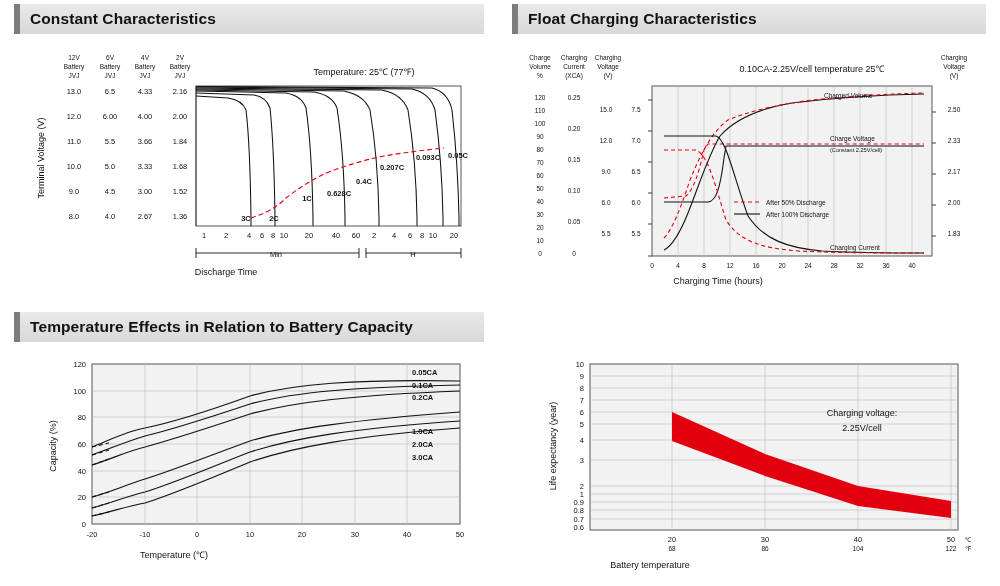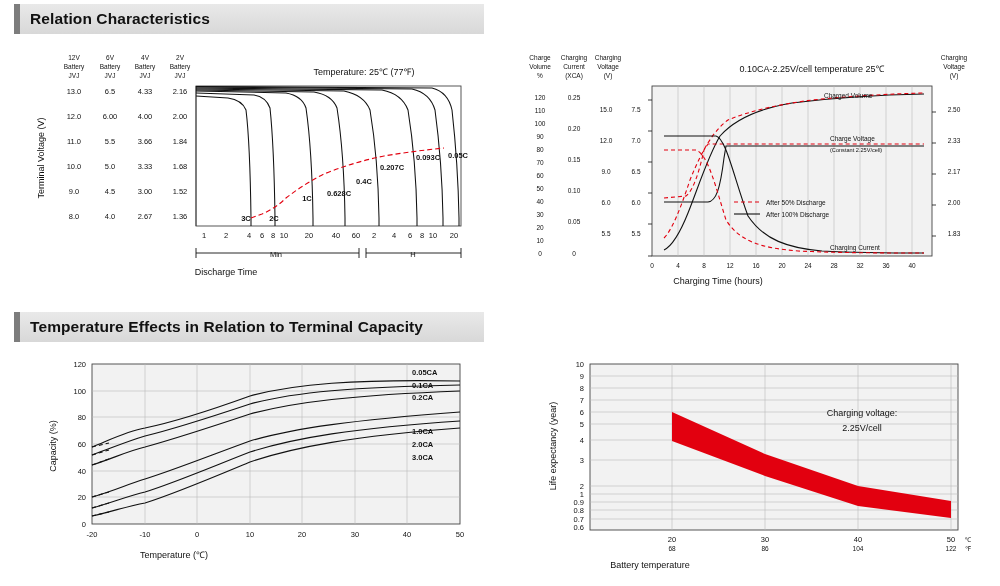--- a/index.html
+++ b/index.html
@@ -26,21 +26,21 @@
   .frame{stroke:#444;stroke-width:.9;fill:none;}
   .bgplot{fill:#f2f2f2;}
 </style>
 </head>
 <body>
 
 <div class="page">
 
   <div class="panel" style="left:14px;top:4px;width:470px;height:285px;">
     <div class="panel-head">
-      <span class="t">Relation Characteristics</span>
+      <span class="t">Constant Characteristics</span>
     </div>
 
     <svg class="plot" style="left:0;top:34px;" width="470" height="250" viewBox="0 0 470 250">
 
       <g class="axs" text-anchor="middle">
         <text x="60" y="22">12V</text>
         <text x="60" y="31">Battery</text>
         <text x="60" y="40">JVJ</text>
 
         <text x="96" y="22">6V</text>
@@ -143,20 +143,23 @@
         <line x1="352" y1="210" x2="352" y2="220"></line>
         <line x1="447" y1="210" x2="447" y2="220"></line>
       </g>
       <text class="ax" x="262" y="219" text-anchor="middle" style="fill:#111;">Min</text>
       <text class="ax" x="399" y="219" text-anchor="middle">H</text>
       <text class="lbl" x="212" y="237" text-anchor="middle">Discharge Time</text>
     </svg>
   </div>
 
   <div class="panel" style="left:512px;top:4px;width:474px;height:285px;">
+    <div class="panel-head">
+      <span class="t">Float Charging Characteristics</span>
+    </div>
 
     <svg class="plot" style="left:0;top:34px;" width="474" height="250" viewBox="0 0 474 250">
       <g class="axs" text-anchor="middle">
         <text x="28" y="22">Charge</text>
         <text x="28" y="31">Volume</text>
         <text x="28" y="40">%</text>
 
         <text x="62" y="22">Charging</text>
         <text x="62" y="31">Current</text>
         <text x="62" y="40">(XCA)</text>
@@ -287,21 +290,21 @@
         <text x="348" y="230">32</text>
         <text x="374" y="230">36</text>
         <text x="400" y="230">40</text>
       </g>
       <text class="lbl" x="206" y="246" text-anchor="middle">Charging Time (hours)</text>
     </svg>
   </div>
 
   <div class="panel" style="left:14px;top:312px;width:470px;height:268px;">
     <div class="panel-head">
-      <span class="t">Temperature Effects in Relation to Terminal Capacity</span>
+      <span class="t">Temperature Effects in Relation to Battery Capacity</span>
     </div>
 
     <svg class="plot" style="left:0;top:34px;" width="470" height="234" viewBox="0 0 470 234">
       <rect x="78" y="18" width="368" height="160" class="bgplot"></rect>
       <rect x="78" y="18" width="368" height="160" class="frame"></rect>
       <g class="grid">
         <line x1="131" y1="18" x2="131" y2="178"></line>
         <line x1="183" y1="18" x2="183" y2="178"></line>
         <line x1="236" y1="18" x2="236" y2="178"></line>
         <line x1="288" y1="18" x2="288" y2="178"></line>

